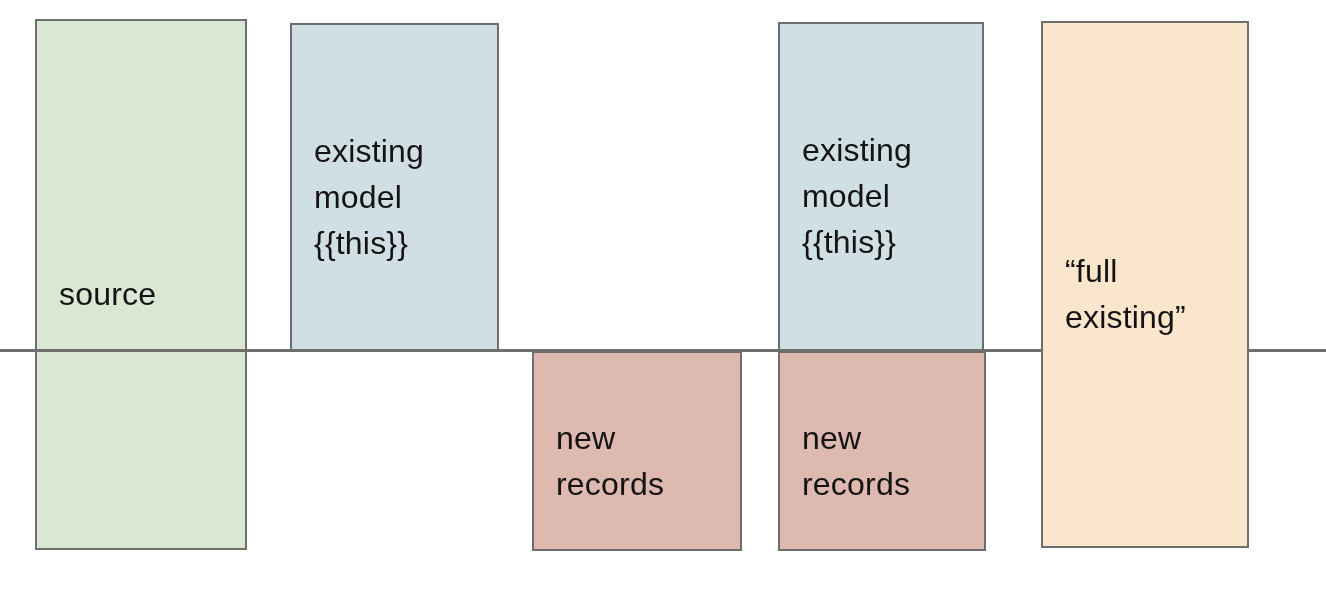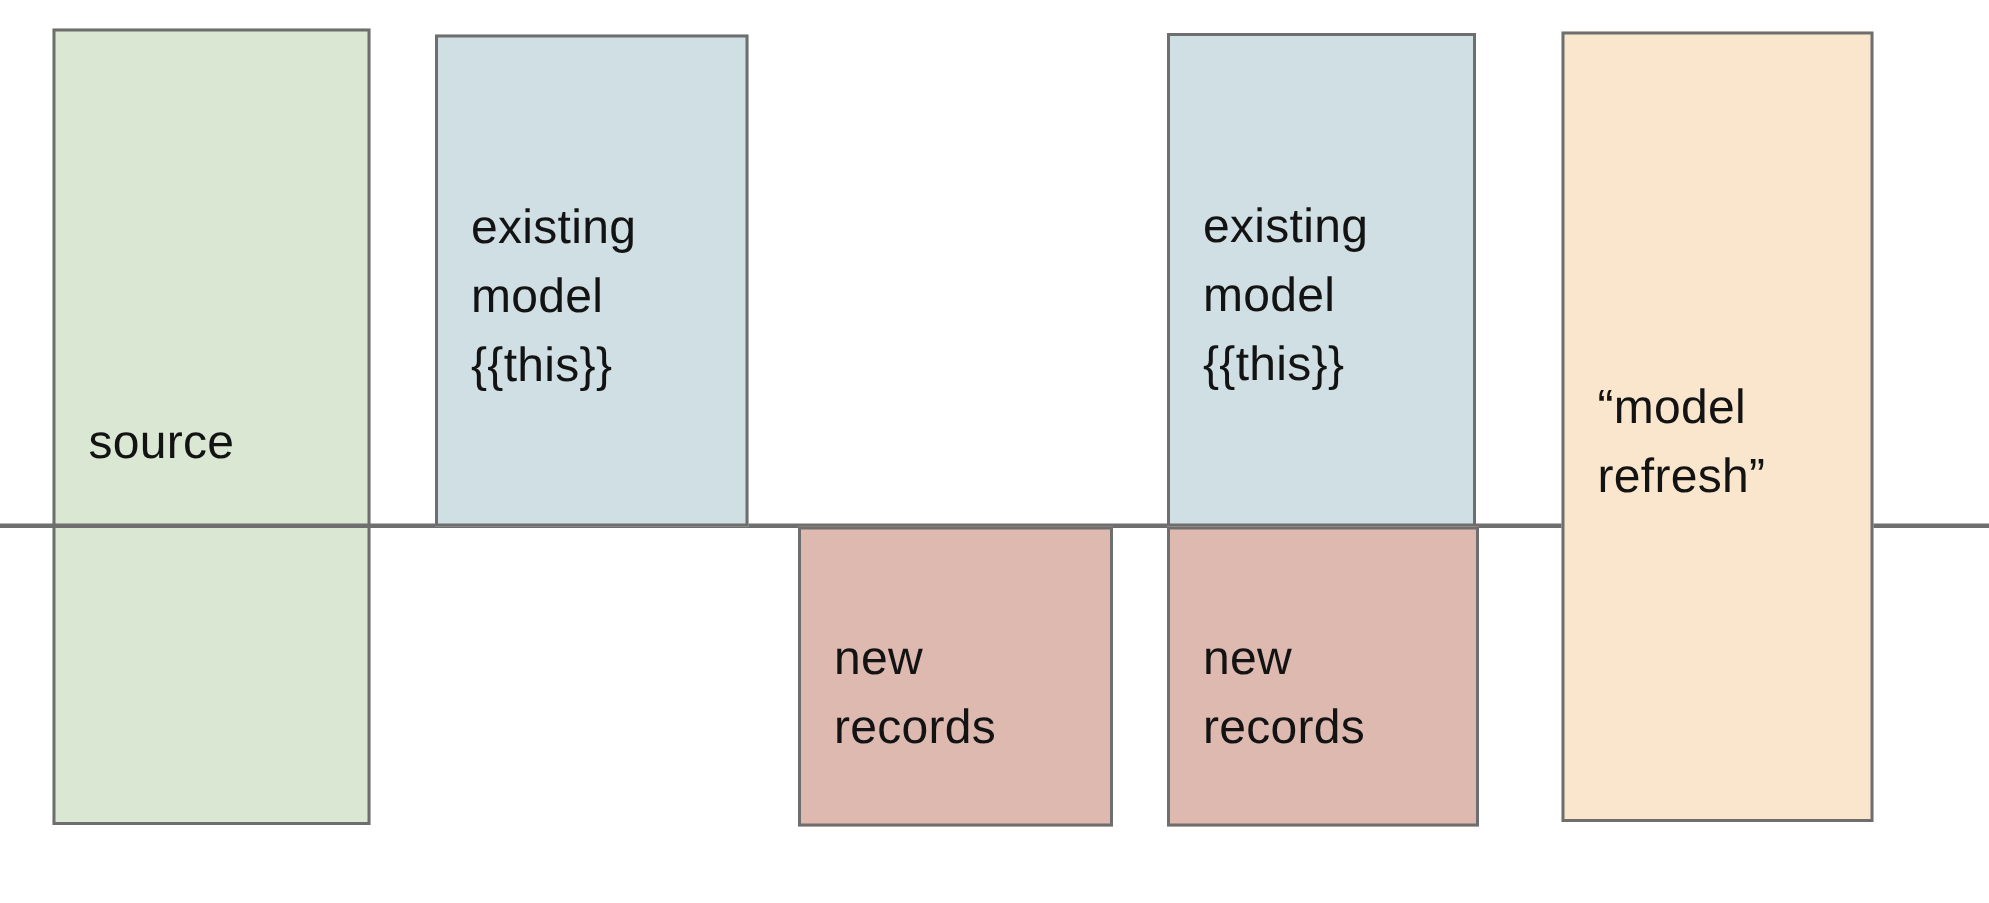--- a/index.html
+++ b/index.html
@@ -68,18 +68,18 @@
 
   <div class="box box-existing-right" style="background-color: rgb(208, 223, 227); border-color: rgb(110, 110, 110);">
     <span class="label">existing model {{this}}</span>
   </div>
 
   <div class="box box-new-right" style="background-color: rgb(221, 185, 175); border-color: rgb(110, 110, 110);">
     <span class="label">new records</span>
   </div>
 
   <div class="box box-full-refresh" style="background-color: rgb(250, 229, 205); border-color: rgb(110, 110, 110);">
-    <span class="label">“model refresh”</span>
+    <span class="label">“full existing”</span>
   </div>
 
   <div class="baseline" style="background-color: rgb(110, 110, 110);"></div>
 
 </div>
 
 </body></html>

